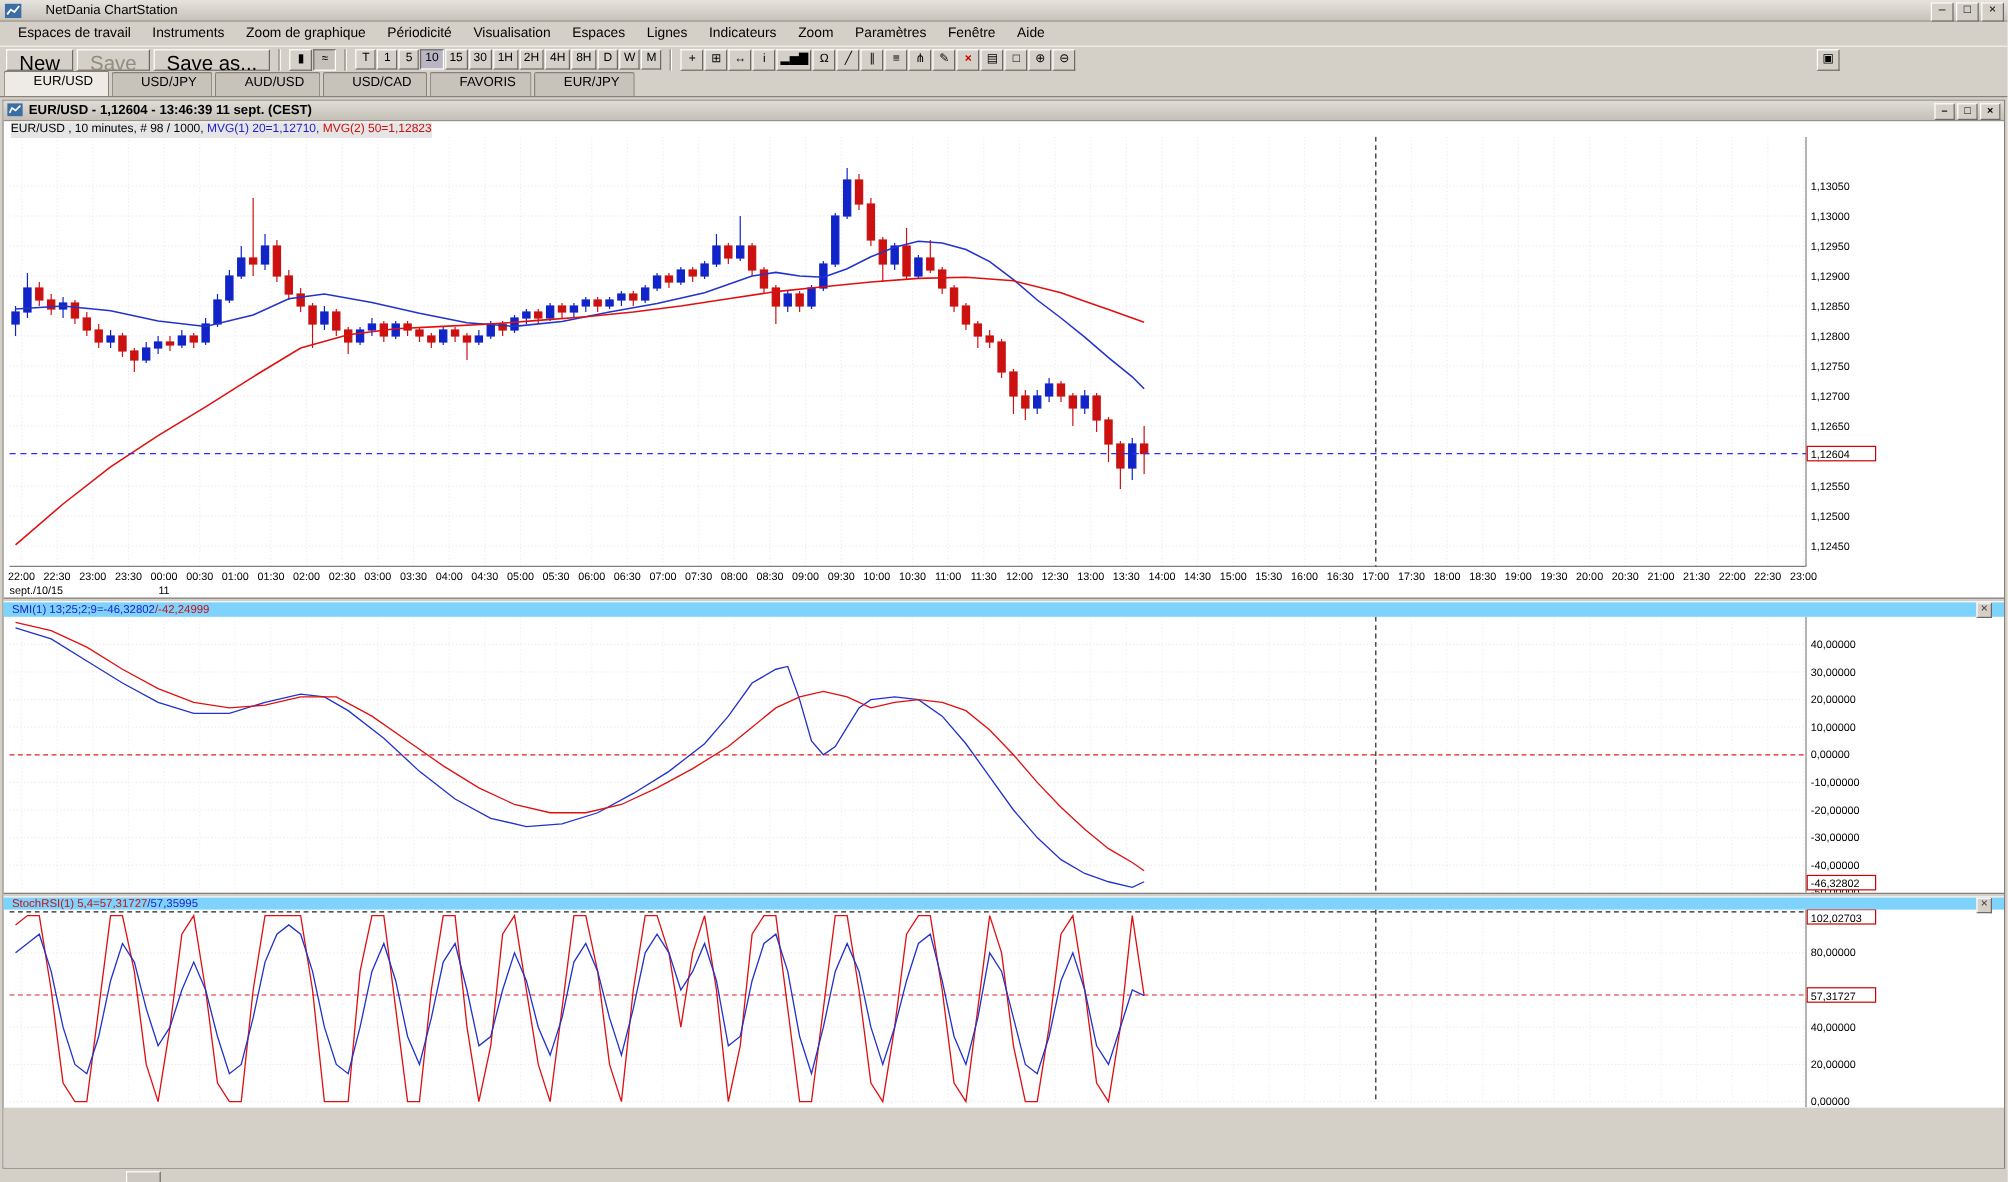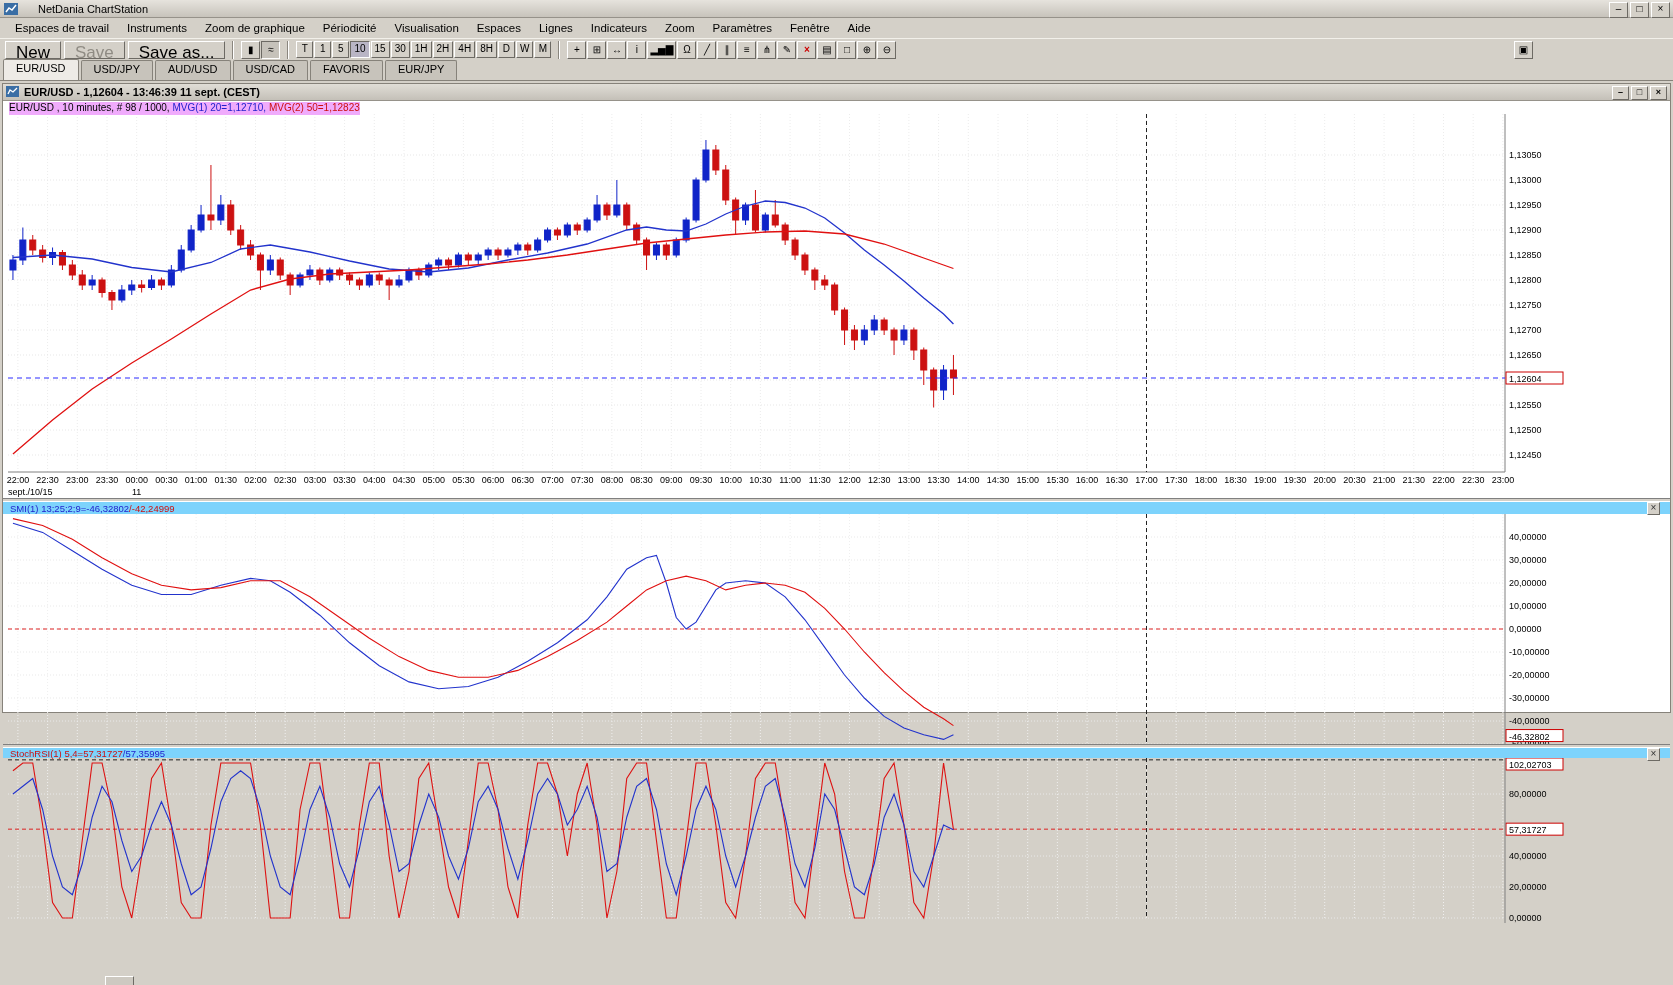--- a/index.html
+++ b/index.html
@@ -38,30 +38,30 @@
   .ibtn.pressed{border-color:#6d6a64 #ffffff #ffffff #6d6a64;background:#c6c2ba;}
   .pbtn{min-width:17px;height:17px;background:#d4d0c8;border:1px solid;
     border-color:#ffffff #6d6a64 #6d6a64 #ffffff;font-size:10px;text-align:center;
     padding:1px 3px;box-sizing:border-box;}
   .pbtn.active{border-color:#6d6a64 #ffffff #ffffff #6d6a64;background:#b9b5c5;}
   .tb-right{position:absolute;right:140px;top:2px;}
 
   
   .tabbar{position:absolute;left:0;top:61px;width:100%;height:20px;display:flex;
     align-items:flex-end;padding-left:3px;box-sizing:border-box;border-bottom:1px solid #86827a;}
-  .tab{height:17px;padding:2px 12px 0 12px;margin-right:2px;background:#c7c3bb;
+  .tab{height:17px;padding:2px 12px 0 24px;margin-right:2px;background:#c7c3bb;
     border:1px solid #86827a;border-bottom:none;border-radius:2px 2px 0 0;font-size:11px;}
   .tab.active{background:#eeebe6;height:18px;}
 
   
-  .child{position:absolute;left:2px;top:83px;width:1669px;height:630px;
+  .child{position:absolute;left:2px;top:83px;width:1669px;height:891px;
     border:1px solid #86827a;background:#ffffff;box-sizing:border-box;}
   .child-title{height:16px;background:linear-gradient(#e0ddd6,#c4c0b8);display:flex;
     align-items:center;padding-left:3px;border-bottom:1px solid #96928a;font-weight:bold;font-size:11px;}
-  .legend{position:absolute;left:6px;top:18px;height:13px;font-size:10px;background:#f0abfc;z-index:3;}
+  .legend{position:absolute;left:6px;top:18px;height:13px;font-size:10px;background:#e5e5e5;z-index:3;}
   .legend .blue{color:#2222cc;}
   .legend .red{color:#cc1111;}
   #svg-main{position:absolute;left:0;top:30px;}
   .splitter{position:absolute;left:0;width:100%;height:4px;background:#d4d0c8;
     border-top:1px solid #808080;border-bottom:1px solid #ffffff;box-sizing:border-box;}
   .phead{position:absolute;left:0;width:100%;height:12px;background:#7dd3fc;font-size:9.5px;}
   .phead .lg{position:absolute;left:7px;top:1px;}
   .phead .blue{color:#2222cc;}
   .phead .red{color:#cc1111;}
   .pclose{position:absolute;right:10px;top:0;width:11px;height:11px;font-size:10px;

